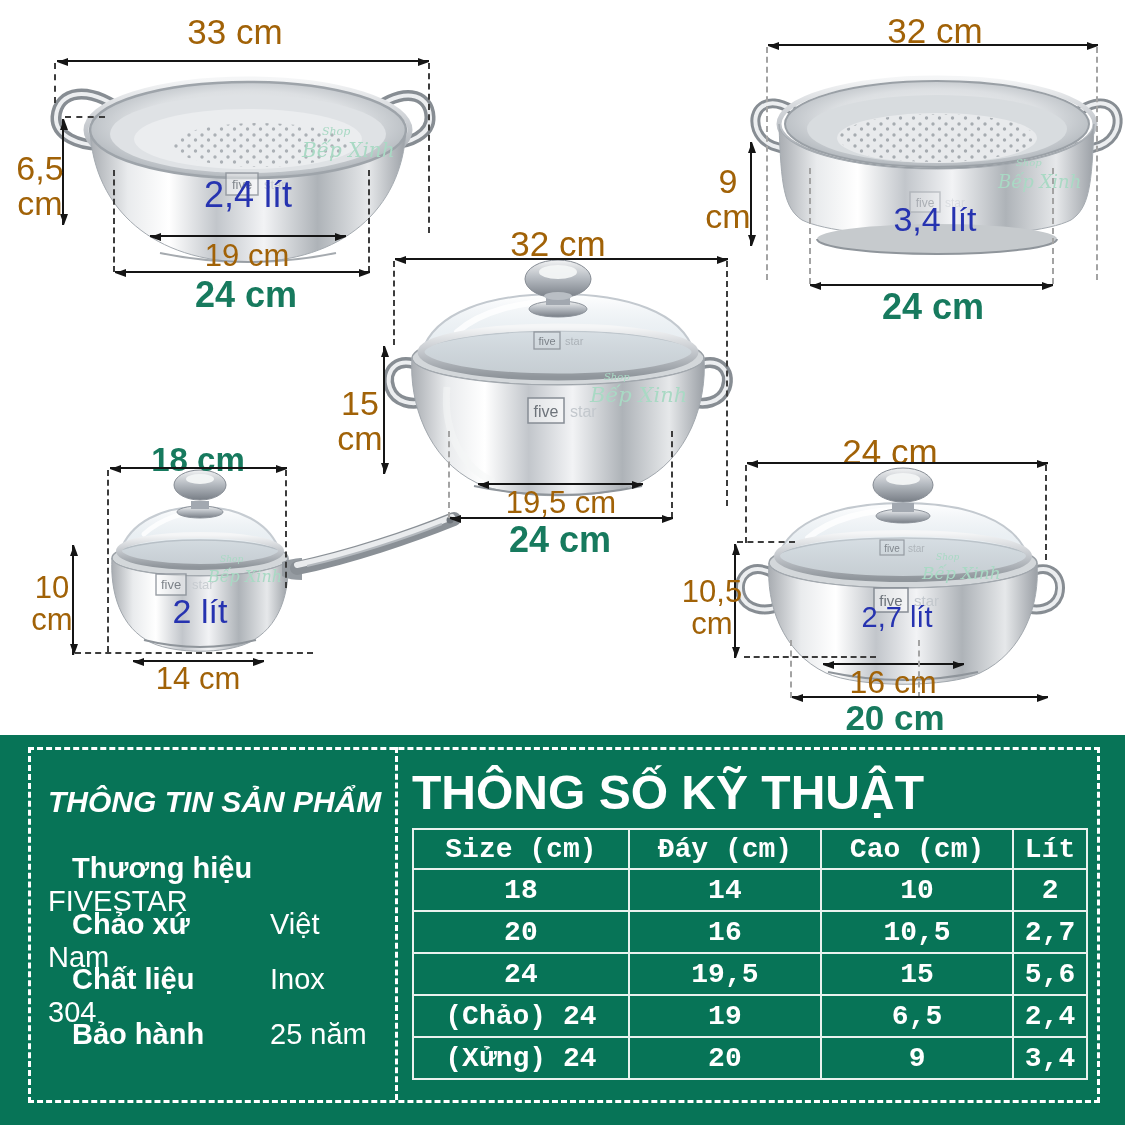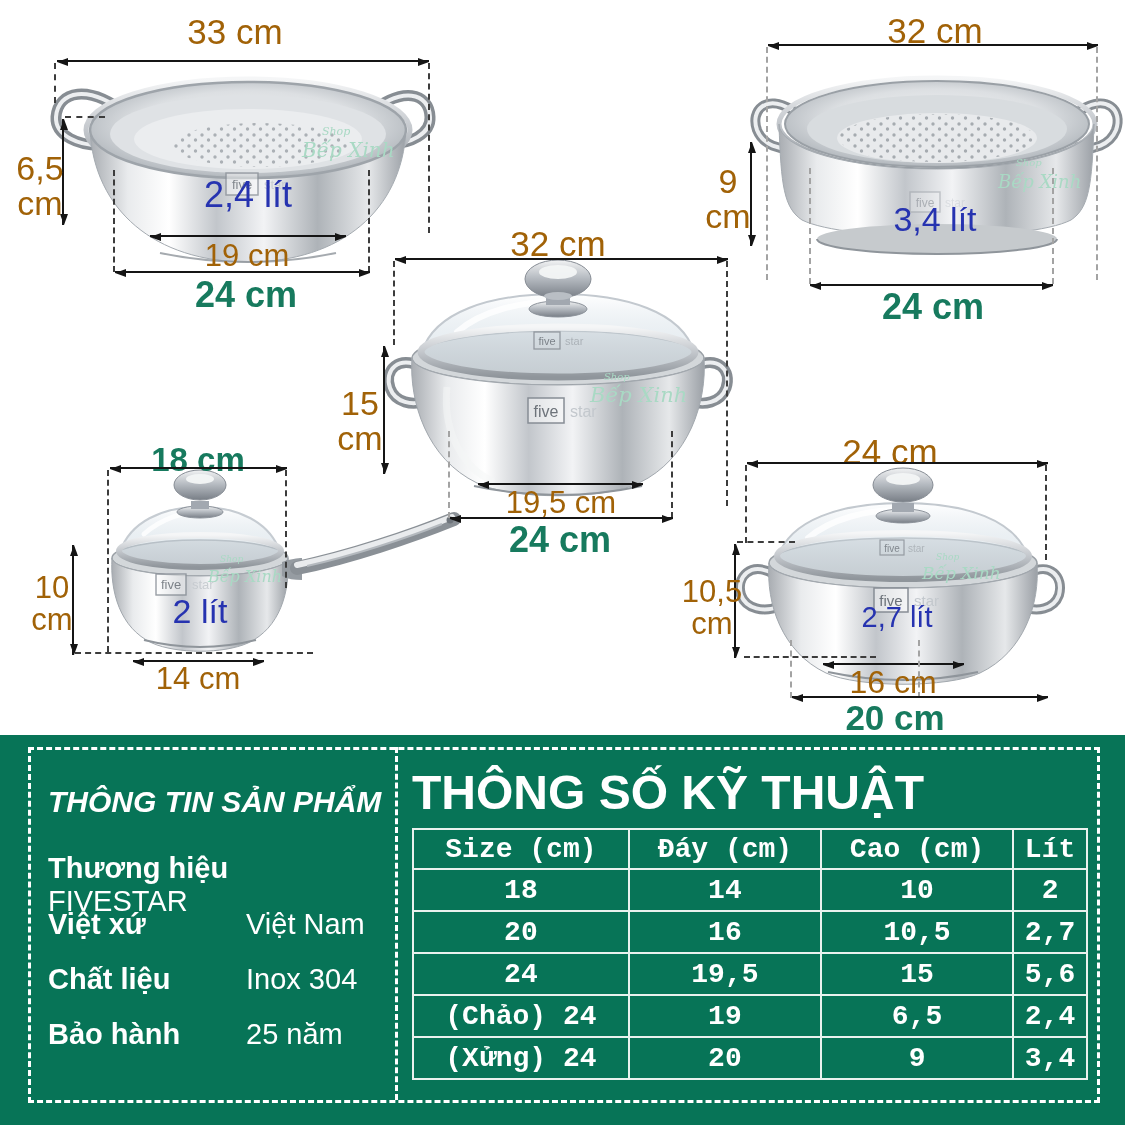--- a/index.html
+++ b/index.html
@@ -25,21 +25,21 @@
   .av:after{bottom:0;border-top:11px solid #151515;}
   .dv{position:absolute;width:0;border-left:2px dashed #3c3c3c;}
   .dh{position:absolute;height:0;border-top:2px dashed #3c3c3c;}
   .gray{border-color:#a3a3a3;}
   
   .section{position:absolute;left:0;top:735px;width:1125px;height:390px;background:#077457;}
   .outline{position:absolute;left:28px;top:12px;width:1066px;height:350px;border:3px dashed #fff;}
   .divider{position:absolute;left:395px;top:12px;height:353px;border-left:3px dashed #fff;}
   .info-title{position:absolute;left:48px;top:50px;color:#fff;font-size:30px;font-weight:700;font-style:italic;}
   .info-row{position:absolute;left:48px;width:330px;color:#fff;font-size:29px;}
-  .info-label{display:inline-block;width:198px;font-weight:700;}
+  .info-label{display:inline-block;width:198px;font-weight:700;margin-left:24px;}
   .spec-title{position:absolute;left:412px;top:30px;width:676px;text-align:left;color:#fff;
               font-size:48px;font-weight:700;}
   table.spec{position:absolute;left:412px;top:93px;width:676px;border-collapse:collapse;font-family:Liberation Mono, monospace;}
   table.spec th,table.spec td{border:2px solid #e9f2ee;color:#fff;text-align:center;
      font-size:28px;font-weight:700;padding:0;}
   table.spec th{height:38px;}
   table.spec td{height:40px;}
 </style>
 </head>
 <body>
@@ -313,21 +313,21 @@
   <div class="section">
     <div class="outline"></div>
     <div class="divider"></div>
 
     <div>
       <div class="info-title">THÔNG TIN SẢN PHẨM</div>
       <div class="info-row" style="top:117px">
         <span class="info-label">Thương hiệu</span><span>FIVESTAR</span>
       </div>
       <div class="info-row" style="top:173px">
-        <span class="info-label">Việt xứ</span><span>Việt Nam</span>
+        <span class="info-label">Chảo xứ</span><span>Việt Nam</span>
       </div>
       <div class="info-row" style="top:228px">
         <span class="info-label">Chất liệu</span><span>Inox 304</span>
       </div>
       <div class="info-row" style="top:283px">
         <span class="info-label">Bảo hành</span><span>25 năm</span>
       </div>
     </div>
 
     <div>

